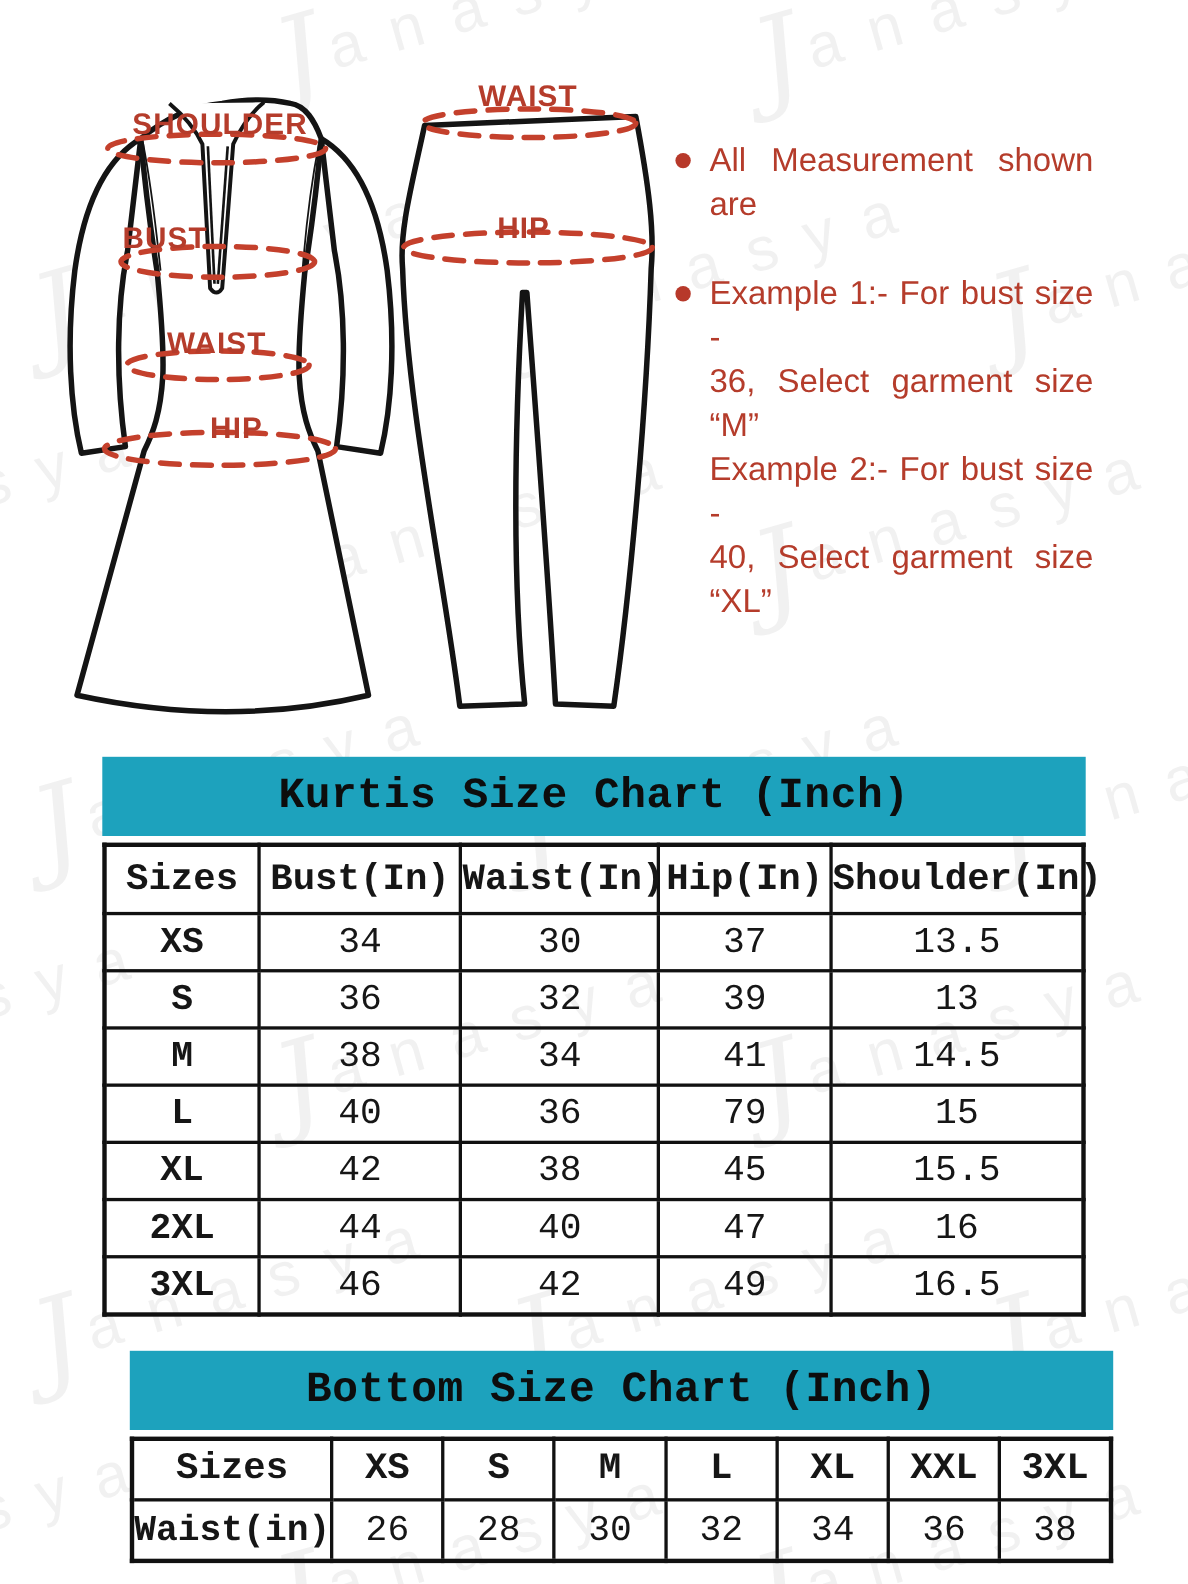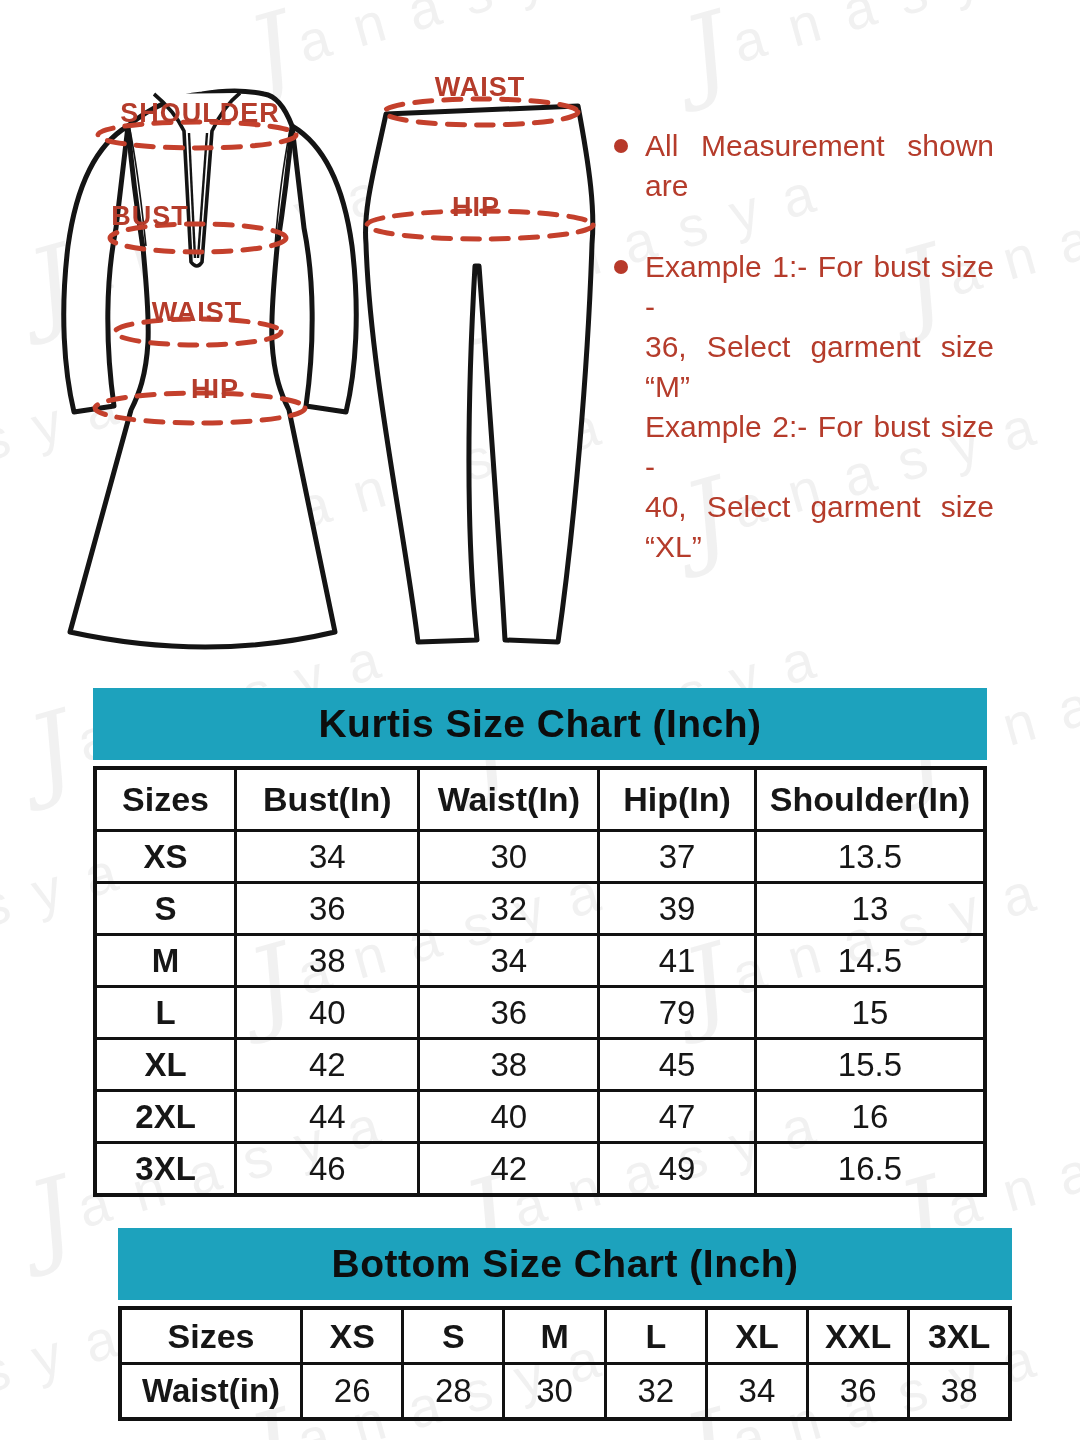--- a/index.html
+++ b/index.html
@@ -37,21 +37,21 @@
   .note-dot{
     position:absolute;left:2px;top:13px;width:14px;height:14px;border-radius:50%;
     background:#b7392a;
   }
   .note-line{
     font-size:30px;line-height:40px;width:349px;
     text-align:justify;
   }
   .note-line.just{text-align-last:justify;}
   
-  .chart{position:absolute;left:93px;width:894px;}
+  .chart{position:absolute;left:93px;width:894px;font-family:Liberation Mono, monospace;}
   .chart-kurtis{top:688px;}
   .chart-bottom{top:1228px;margin-left:25px;}
   .chart-title{
     height:72px;background:#1da2bd;color:#0d0d0d;display:flex;
     align-items:center;justify-content:center;font-size:39px;font-weight:700;
     letter-spacing:0.5px;margin-bottom:6px;
   }
   table.size-table{
     width:894px;border-collapse:collapse;table-layout:fixed;
     border:4px solid #111111;background:transparent;padding-left:40px;

